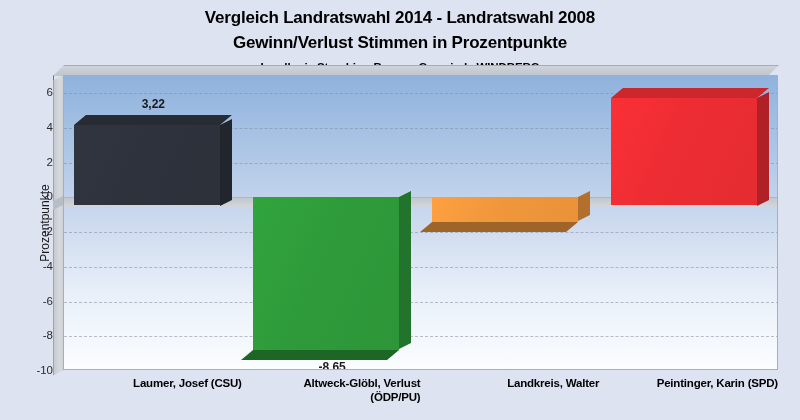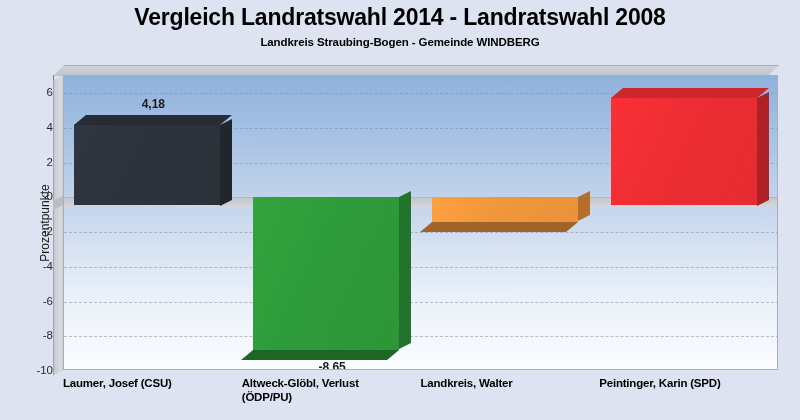--- a/index.html
+++ b/index.html
@@ -5,21 +5,21 @@
   html,body{margin:0;padding:0;}
   body{
     width:800px;height:420px;
     background:#dde3f0;
     font-family:"Liberation Sans", sans-serif;
     overflow:hidden;
     position:relative;
   }
   .titles{position:absolute;left:0;top:0;width:800px;text-align:center;}
   .title-line{
-    font-size:23px;font-weight:bold;color:#000;letter-spacing:-0.2px;
+    font-size:17px;font-weight:bold;color:#000;letter-spacing:-0.2px;
     line-height:25px;
   }
   .title-line.l1{margin-top:5px;}
   .subtitle{
     font-size:11.5px;font-weight:bold;color:#000;margin-top:6px;
     letter-spacing:-0.1px;
   }
 
   
   #chart-area{
@@ -99,30 +99,31 @@
     transform:skewX(-50deg);transform-origin:left top;
   }
   .bar-label{
     position:absolute;font-size:12px;font-weight:bold;color:#1a1a1a;
     white-space:nowrap;text-align:center;
   }
 
   
   .xlabels{position:absolute;left:63px;top:376px;width:715px;height:44px;}
   .xlabel{
-    position:absolute;top:0;text-align:left;
+    position:absolute;top:0;text-align:right;
     font-size:11.5px;font-weight:bold;color:#000;line-height:14px;
     letter-spacing:-0.2px;
   }
 </style>
 </head>
 <body>
 
 <div class="titles">
   <div class="title-line l1">Vergleich Landratswahl 2014 - Landratswahl 2008</div>
+  <div class="title-line">Gewinn/Verlust Stimmen in Prozentpunkte</div>
   <div class="subtitle">Landkreis Straubing-Bogen - Gemeinde WINDBERG</div>
 </div>
 
 <div class="y-axis" id="y-axis">
   <div class="y-title">Prozentpunkte</div>
 <div class="ytick" style="top: 17.3529px;">6</div>
     <div class="ytick-mark" style="top: 17.3529px;"></div>
     <div class="ytick" style="top: 52.0588px;">4</div>
     <div class="ytick-mark" style="top: 52.0588px;"></div>
     <div class="ytick" style="top: 86.7647px;">2</div>
@@ -152,21 +153,21 @@
       <div class="gridline" style="top: 156.176px;"></div>
       <div class="gridline" style="top: 190.882px;"></div>
       <div class="gridline" style="top: 225.588px;"></div>
       <div class="gridline" style="top: 260.294px;"></div>
       <div class="zero-floor" style="top: 121.471px;"></div>
       <div class="bar" style="left: 10.375px; top: 48.9353px; width: 146px; height: 80.5353px;">
         <div class="face" style="background: linear-gradient(115deg, rgb(48, 53, 64) 0%, rgb(45, 50, 60) 45%, rgb(44, 49, 58) 100%);"></div>
         <div class="side" style="background: rgb(33, 37, 44);"></div>
         <div class="top" style="background: rgb(39, 43, 52);"></div>
       </div>
-      <div class="bar-label" style="width: 158px; left: 10.375px; top: 20.9353px;">4,18</div>
+      <div class="bar-label" style="width: 158px; left: 10.375px; top: 20.9353px;">3,22</div>
       <div class="bar" style="left: 189.125px; top: 121.471px; width: 146px; height: 152.103px;">
         <div class="face" style="background: linear-gradient(115deg, rgb(49, 164, 61) 0%, rgb(46, 155, 58) 45%, rgb(45, 150, 56) 100%);"></div>
         <div class="side" style="background: rgb(34, 115, 43);"></div>
         <div class="bottom" style="background: rgb(30, 102, 38);"></div>
       </div>
       <div class="bar-label" style="width: 158px; left: 189.125px; top: 283.574px;">-8,65</div>
       <div class="bar" style="left: 367.875px; top: 121.471px; width: 146px; height: 24.0382px;">
         <div class="face" style="background: linear-gradient(115deg, rgb(254, 160, 64) 0%, rgb(240, 151, 60) 45%, rgb(233, 146, 58) 100%);"></div>
         <div class="side" style="background: rgb(178, 112, 44);"></div>
         <div class="bottom" style="background: rgb(158, 100, 40);"></div>

